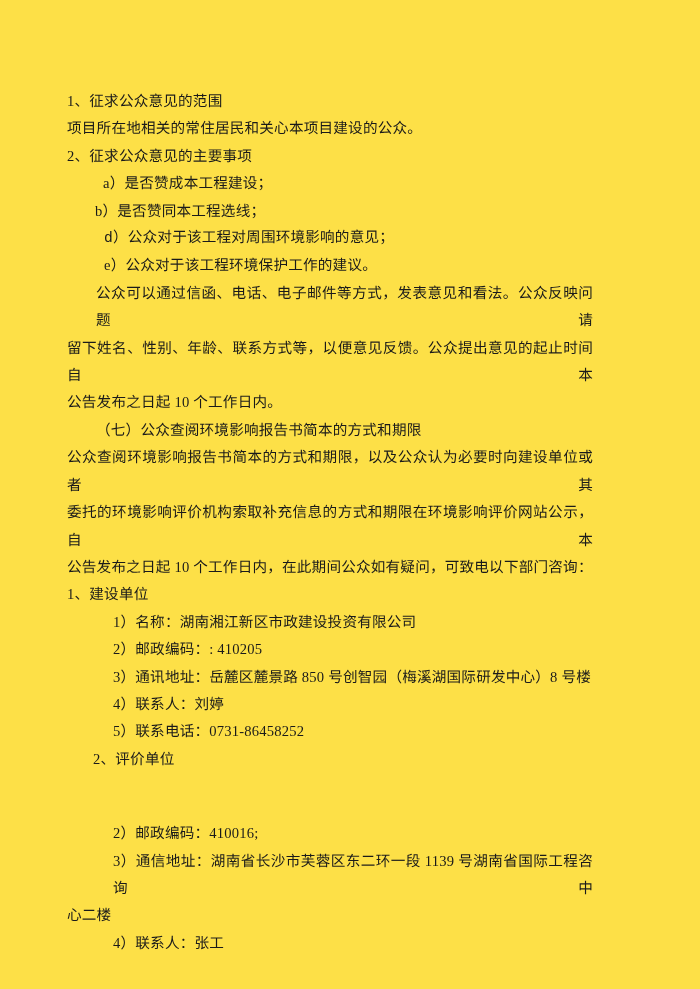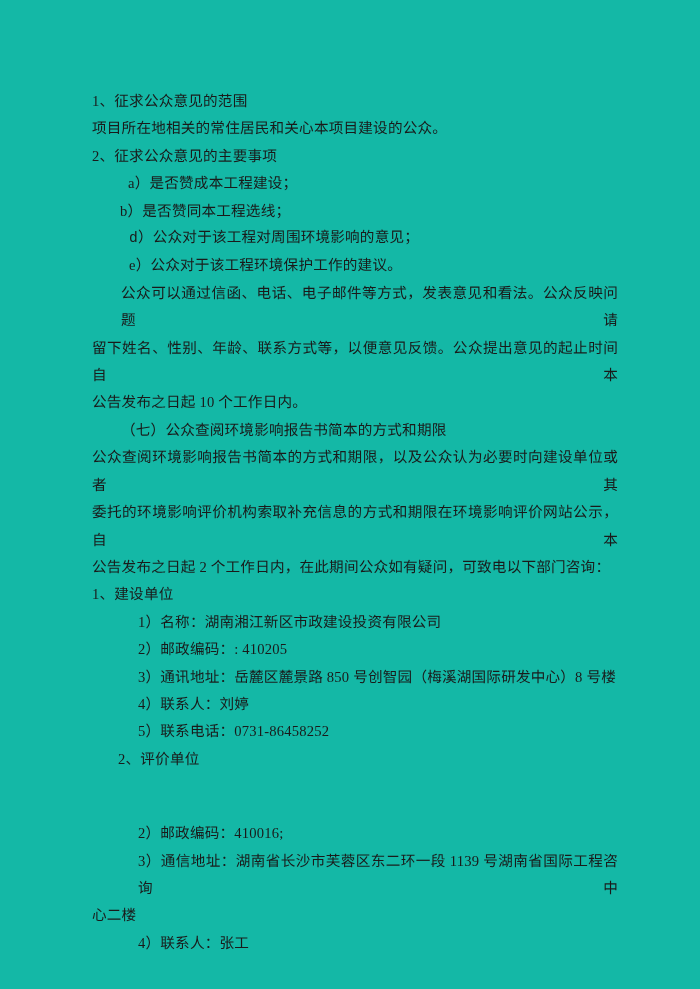--- a/index.html
+++ b/index.html
@@ -7,23 +7,23 @@
     padding: 0;
     width: 700px;
     height: 989px;
     background: #ffffff;
     overflow: hidden;
   }
   .page {
     position: relative;
     width: 700px;
     height: 989px;
-    background: #14b8a6;
+    background: #fde047;
     box-sizing: border-box;
-    padding: 88px 82px 0 92px;
+    padding: 88px 82px 0 67px;
     font-family: "Liberation Serif", "DejaVu Serif", serif;
   }
   .doc-body {
     width: 526px;
   }
   .line {
     font-size: 14.6px;
     line-height: 27.4px;
     color: #1a1a1a;
     letter-spacing: 0.2px;
@@ -50,21 +50,21 @@
       <div class="line" style="padding-left: 36px;">a）是否赞成本工程建设；</div>
       <div class="line" style="padding-left: 28px;">b）是否赞同本工程选线；</div>
       <div class="line" style="padding-left: 37px; font-family: Liberation Mono, monospace;">d）公众对于该工程对周围环境影响的意见；</div>
       <div class="line" style="padding-left: 37px;">e）公众对于该工程环境保护工作的建议。</div>
       <div class="line justify" style="padding-left: 29px;">公众可以通过信函、电话、电子邮件等方式，发表意见和看法。公众反映问题请</div>
       <div class="line justify" style="padding-left: 0px;">留下姓名、性别、年龄、联系方式等，以便意见反馈。公众提出意见的起止时间自本</div>
       <div class="line" style="padding-left: 0px;">公告发布之日起 10 个工作日内。</div>
       <div class="line" style="padding-left: 29px;">（七）公众查阅环境影响报告书简本的方式和期限</div>
       <div class="line justify" style="padding-left: 0px;">公众查阅环境影响报告书简本的方式和期限，以及公众认为必要时向建设单位或者其</div>
       <div class="line justify" style="padding-left: 0px;">委托的环境影响评价机构索取补充信息的方式和期限在环境影响评价网站公示，自本</div>
-      <div class="line" style="padding-left: 0px;">公告发布之日起 2 个工作日内，在此期间公众如有疑问，可致电以下部门咨询：</div>
+      <div class="line" style="padding-left: 0px;">公告发布之日起 10 个工作日内，在此期间公众如有疑问，可致电以下部门咨询：</div>
       <div class="line" style="padding-left: 0px;">1、建设单位</div>
       <div class="line" style="padding-left: 46px;">1）名称：湖南湘江新区市政建设投资有限公司</div>
       <div class="line" style="padding-left: 46px;">2）邮政编码：: 410205</div>
       <div class="line" style="padding-left: 46px;">3）通讯地址：岳麓区麓景路 850 号创智园（梅溪湖国际研发中心）8 号楼</div>
       <div class="line" style="padding-left: 46px;">4）联系人：刘婷</div>
       <div class="line" style="padding-left: 46px;">5）联系电话：0731-86458252</div>
       <div class="line" style="padding-left: 26px;">2、评价单位</div>
       <div class="line" style="padding-left: 46px; margin-top: 47px;">2）邮政编码：410016;</div>
       <div class="line justify" style="padding-left: 46px;">3）通信地址：湖南省长沙市芙蓉区东二环一段 1139 号湖南省国际工程咨询中</div>
       <div class="line" style="padding-left: 0px;">心二楼</div>

